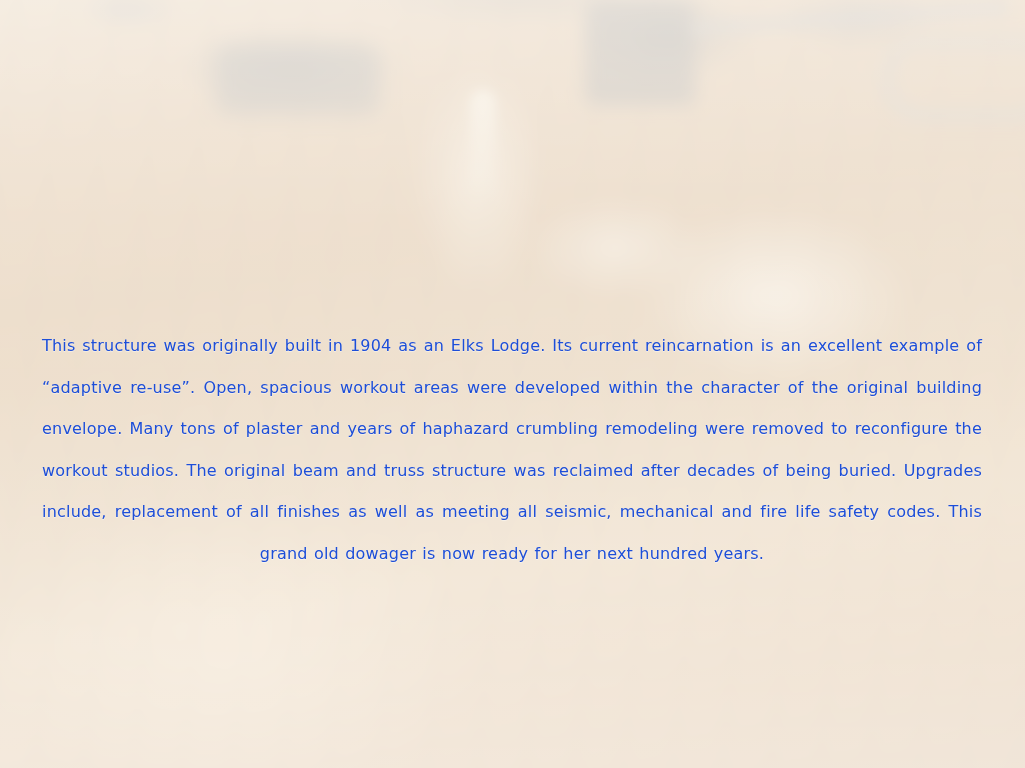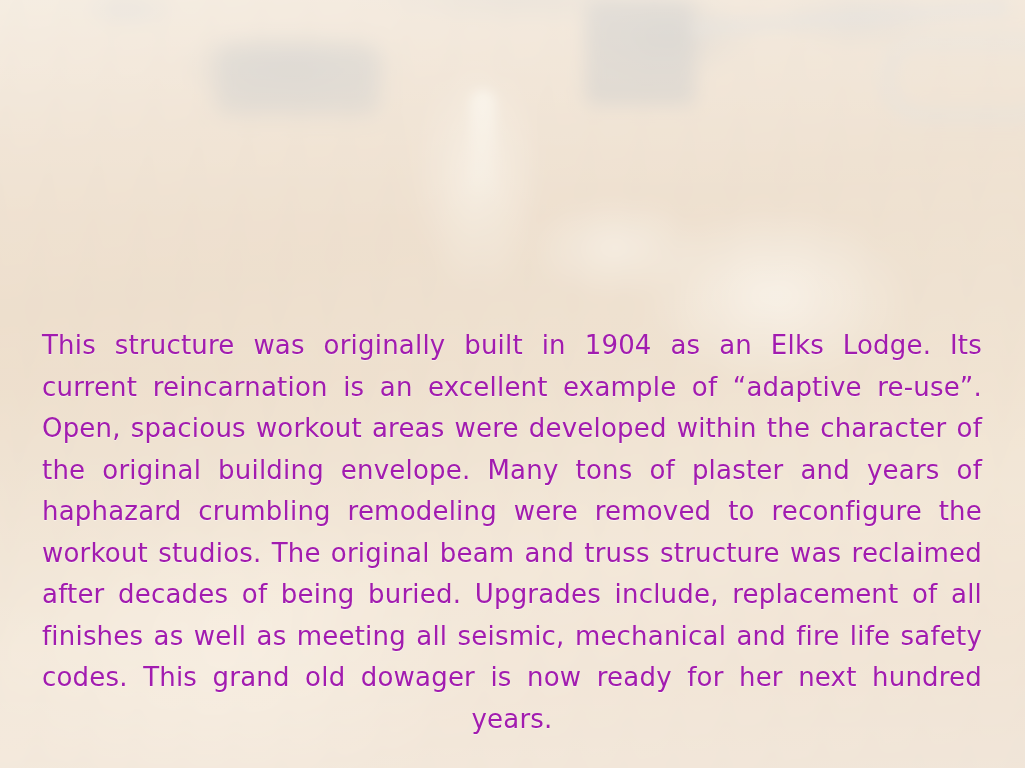--- a/index.html
+++ b/index.html
@@ -112,22 +112,22 @@
   }
 
   
   .text-block {
     position: absolute;
     left: 42px;
     top: 325px;
     width: 940px;
     text-align: justify;
     text-align-last: center;
-    color: #a21caf;
-    font-size: 26px;
+    color: #1d4ed8;
+    font-size: 16px;
     line-height: 41.5px;
     letter-spacing: 0.2px;
     word-spacing: 1px;
     font-family: "DejaVu Sans", sans-serif;
     text-shadow: 0 1px 1px rgba(255,255,255,0.55);
   }
 </style>
 </head>
 <body>
 

